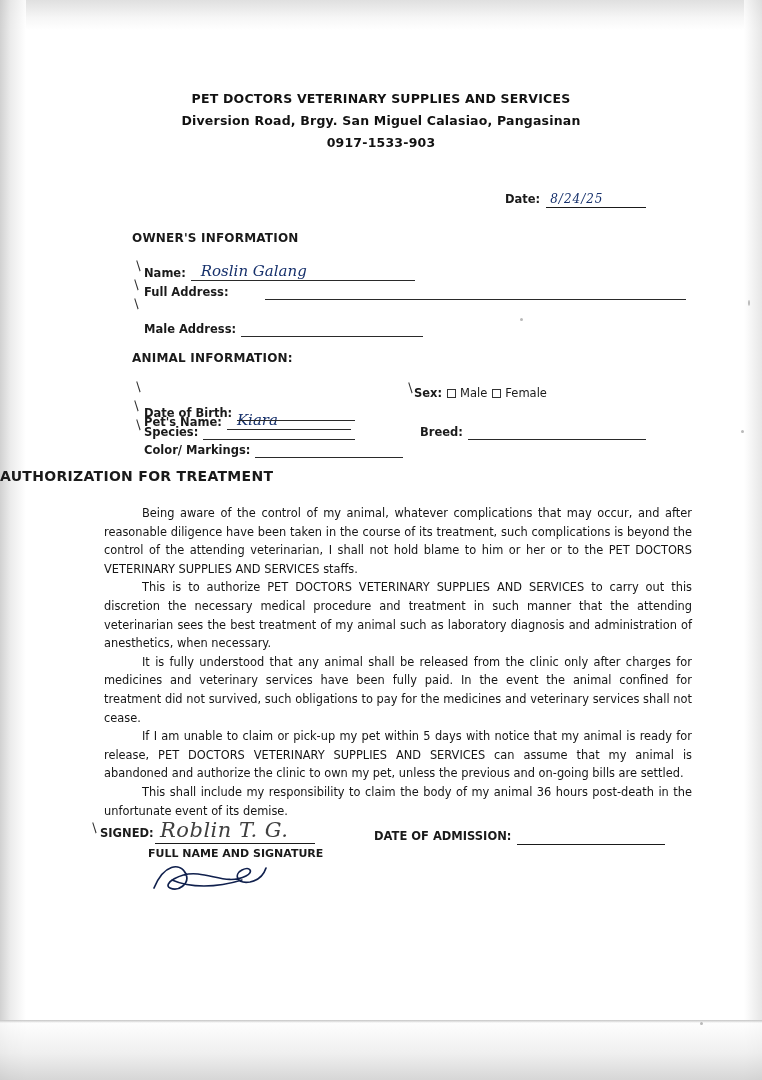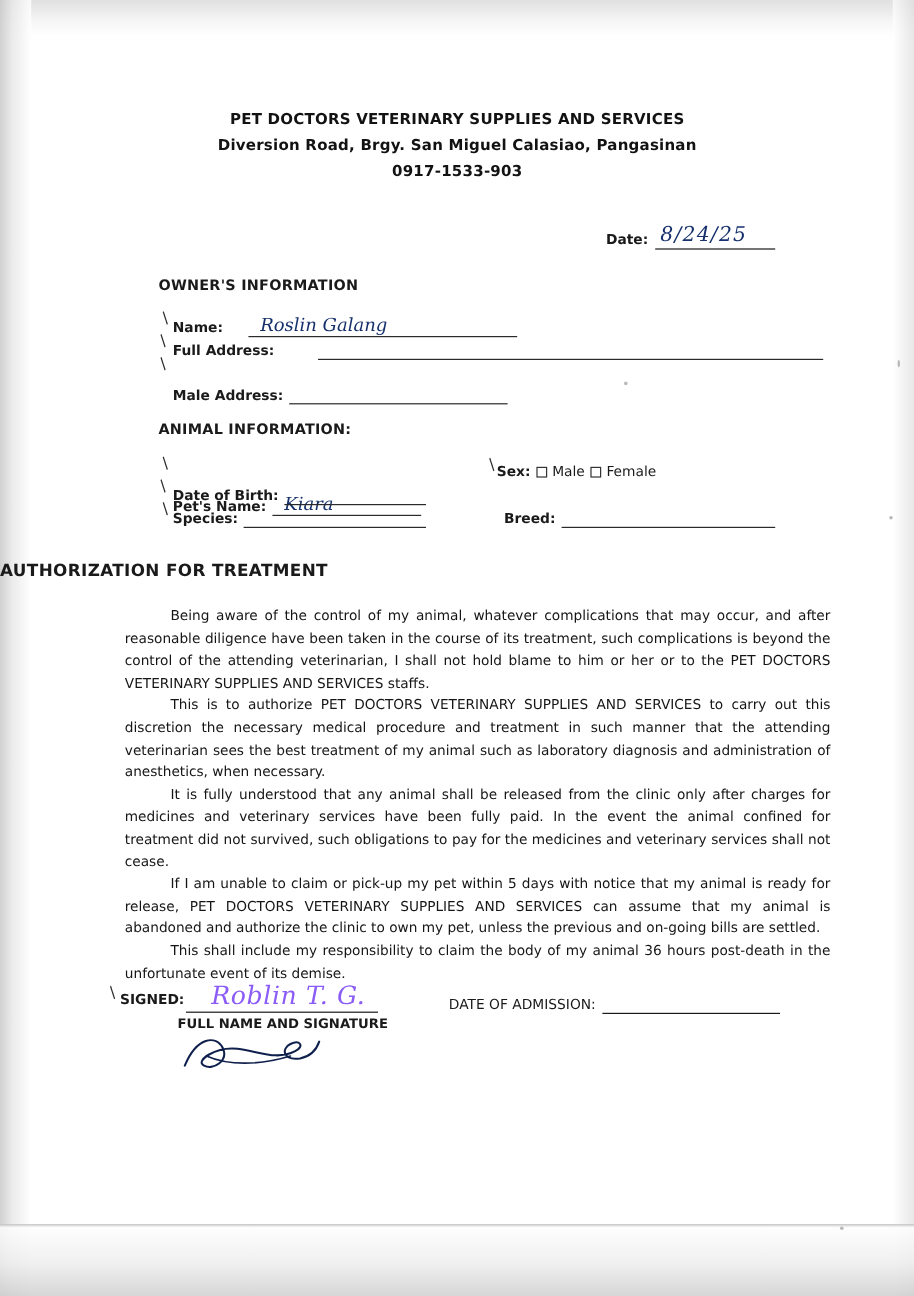--- a/index.html
+++ b/index.html
@@ -89,21 +89,21 @@
   .hand {
     font-family: "DejaVu Serif", serif;
     color: #16306b;
     font-weight: normal;
     font-style: italic;
     position: absolute;
     white-space: nowrap;
   }
   .date-row .hand {
     left: 4px; bottom: 1px;
-    font-size: 17px;
+    font-size: 12px;
     letter-spacing: 1px;
   }
 
   
   .sec-title {
     position: absolute;
     font-weight: bold;
     font-size: 12px;
     letter-spacing: .2px;
     margin-left: 28px;
@@ -176,45 +176,45 @@
     font-weight: bold;
   }
   .sig-rule {
     position: absolute;
     left: 155px; top: 843px;
     width: 160px;
     border-bottom: 1.3px solid #1a1a1a;
   }
   .sig-hand {
     position: absolute;
-    left: 176px; top: 818px;
+    left: 160px; top: 818px;
     font-family: "DejaVu Serif", serif;
-    color: #8b5cf6;
+    color: #404040;
     font-size: 21px;
     font-style: italic;
     letter-spacing: .5px;
   }
   .sig-caption {
     position: absolute;
     left: 148px; top: 847px;
     font-size: 11px;
     font-weight: bold;
   }
   .sig-scribble {
     position: absolute;
     left: 150px; top: 858px;
     width: 120px; height: 40px;
   }
   .admission {
     position: absolute;
     left: 374px; top: 829px;
     display: flex;
-    align-items: center;
-    font-size: 11.5px;
-    font-weight: normal;
+    align-items: flex-start;
+    font-size: 11.5px;
+    font-weight: bold;
   }
   .admission .rule {
     width: 148px;
     border-bottom: 1.3px solid #1a1a1a;
     height: 15px;
     margin-left: 6px;
   }
   .tick {
     position: absolute;
     color: #2c2c2c;
@@ -249,21 +249,21 @@
 
     <div class="date-row">
       <span class="lbl">Date:</span>
       <span class="fill">
         <span class="hand">8/24/25</span>
       </span>
     </div>
 
     <div class="sec-title" id="owner-title">OWNER'S INFORMATION</div>
 
-    <div class="field" style="left:144px; top:264px;gap:16px;">
+    <div class="field" style="left:144px; top:264px;">
       <span class="lbl">Name:</span>
       <span class="rule" style="width:224px;">
         <span class="hand">Roslin Galang</span>
       </span>
     </div>
 
     <div class="field" style="left:144px; top:283px;gap:32px;">
       <span class="lbl">Full Address:</span>
       <span class="rule" style="width:421px;">
         <span class="hand"></span>
@@ -313,20 +313,26 @@
       </span>
     </div>
 
     <div class="field" style="left:420px; top:423px;">
       <span class="lbl">Breed:</span>
       <span class="rule" style="width:178px;">
         <span class="hand"></span>
       </span>
     </div>
 
+    <div class="field" style="left:144px; top:441px;">
+      <span class="lbl">Color/ Markings:</span>
+      <span class="rule" style="width:148px;">
+        <span class="hand"></span>
+      </span>
+    </div>
 
     <div id="auth-heading">AUTHORIZATION FOR TREATMENT</div>
 
     <div class="body-text">
       <p>Being aware of the control of my animal, whatever complications that may occur, and after reasonable diligence have been taken in the course of its treatment, such complications is beyond the control of the attending veterinarian, I shall not hold blame to him or her or to the PET DOCTORS VETERINARY SUPPLIES AND SERVICES staffs.</p>
       <p>This is to authorize PET DOCTORS VETERINARY SUPPLIES AND SERVICES to carry out this discretion the necessary medical procedure and treatment in such manner that the attending veterinarian sees the best treatment of my animal such as laboratory diagnosis and administration of anesthetics, when necessary.</p>
       <p>It is fully understood that any animal shall be released from the clinic only after charges for medicines and veterinary services have been fully paid. In the event the animal confined for treatment did not survived, such obligations to pay for the medicines and veterinary services shall not cease.</p>
       <p>If I am unable to claim or pick-up my pet within 5 days with notice that my animal is ready for release, PET DOCTORS VETERINARY SUPPLIES AND SERVICES can assume that my animal is abandoned and authorize the clinic to own my pet, unless the previous and on-going bills are settled.</p>
       <p>This shall include my responsibility to claim the body of my animal 36 hours post-death in the unfortunate event of its demise.</p>
     </div>

